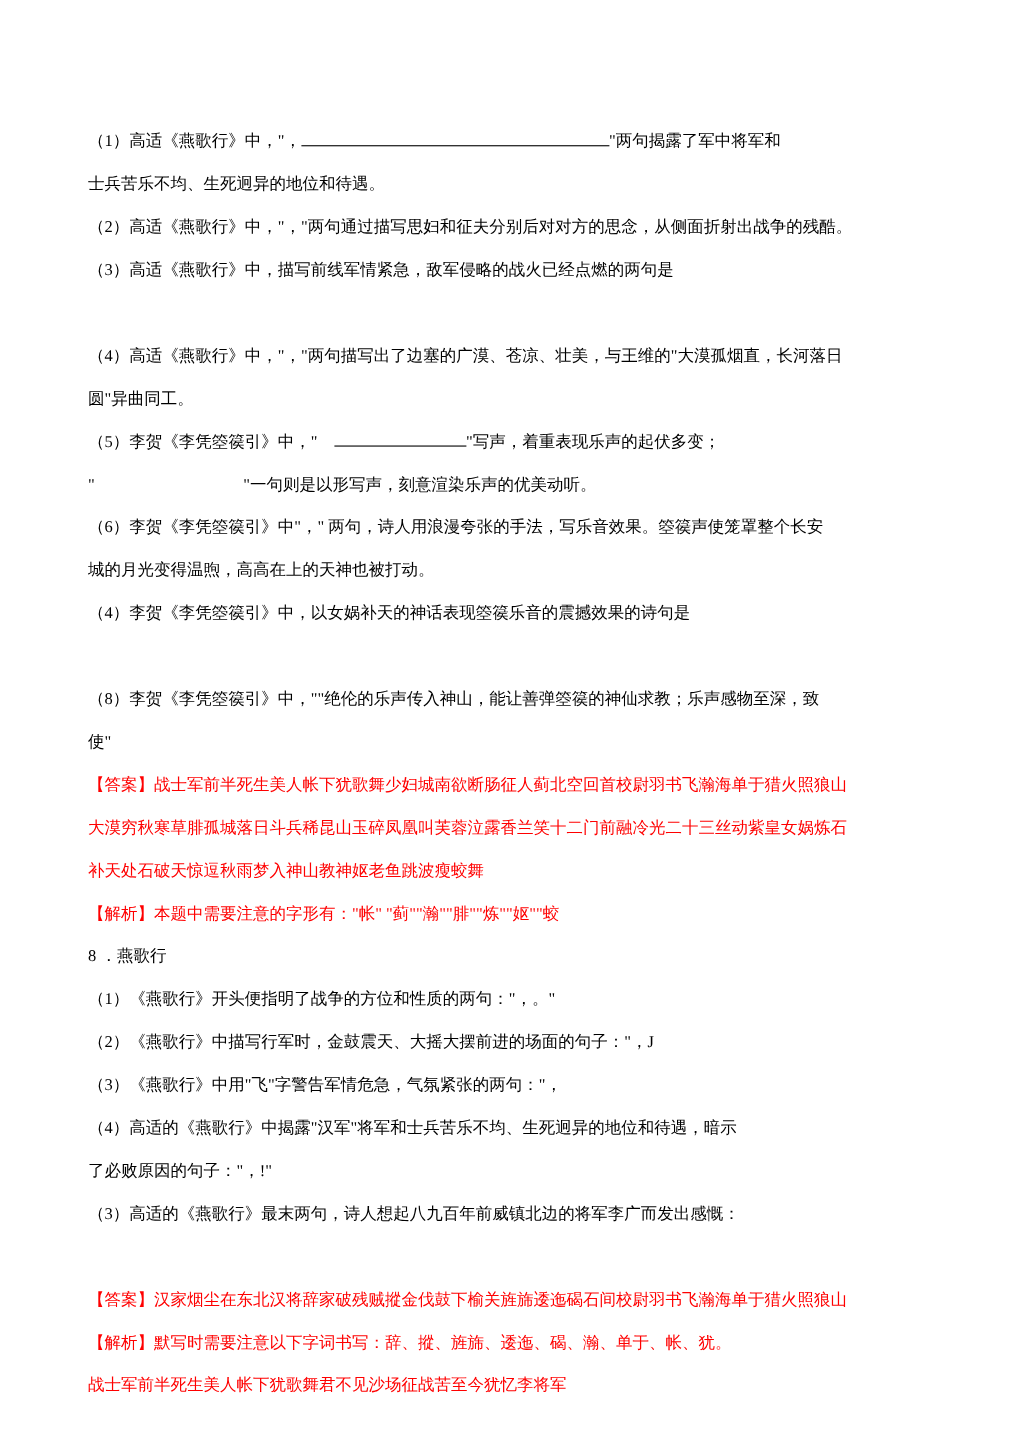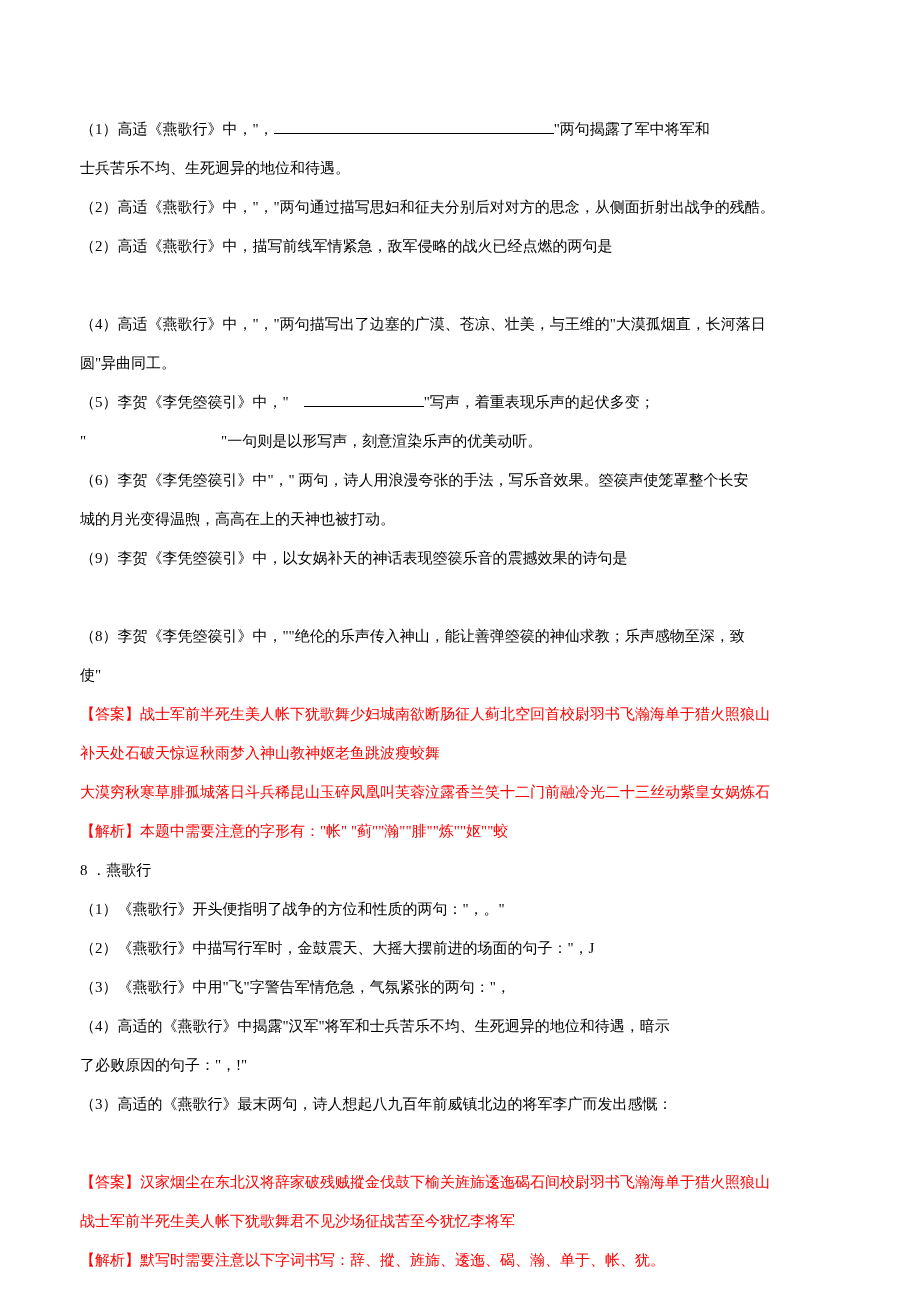--- a/index.html
+++ b/index.html
@@ -38,40 +38,40 @@
       vertical-align: baseline;
     }
   </style>
 </head>
 <body>
 
 <div id="content">
     <div class="line"><span>（1）高适《燕歌行》中，"，</span><span class="blank" style="min-width: 280px;"></span><span>"两句揭露了军中将军和</span></div>
     <div class="line">士兵苦乐不均、生死迥异的地位和待遇。</div>
     <div class="line">（2）高适《燕歌行》中，"，"两句通过描写思妇和征夫分别后对对方的思念，从侧面折射出战争的残酷。</div>
-    <div class="line">（2）高适《燕歌行》中，描写前线军情紧急，敌军侵略的战火已经点燃的两句是</div>
+    <div class="line">（3）高适《燕歌行》中，描写前线军情紧急，敌军侵略的战火已经点燃的两句是</div>
     <div class="line">&nbsp;</div>
     <div class="line">（4）高适《燕歌行》中，"，"两句描写出了边塞的广漠、苍凉、壮美，与王维的"大漠孤烟直，长河落日</div>
     <div class="line">圆"异曲同工。</div>
     <div class="line"><span>（5）李贺《李凭箜篌引》中，"　</span><span class="blank-short"></span><span>"写声，着重表现乐声的起伏多变；</span></div>
     <div class="line">"　　　　　　　　　"一句则是以形写声，刻意渲染乐声的优美动听。</div>
     <div class="line">（6）李贺《李凭箜篌引》中"，" 两句，诗人用浪漫夸张的手法，写乐音效果。箜篌声使笼罩整个长安</div>
     <div class="line">城的月光变得温煦，高高在上的天神也被打动。</div>
-    <div class="line">（9）李贺《李凭箜篌引》中，以女娲补天的神话表现箜篌乐音的震撼效果的诗句是</div>
+    <div class="line">（4）李贺《李凭箜篌引》中，以女娲补天的神话表现箜篌乐音的震撼效果的诗句是</div>
     <div class="line">&nbsp;</div>
     <div class="line">（8）李贺《李凭箜篌引》中，""绝伦的乐声传入神山，能让善弹箜篌的神仙求教；乐声感物至深，致</div>
     <div class="line">使"</div>
     <div class="line red">【答案】战士军前半死生美人帐下犹歌舞少妇城南欲断肠征人蓟北空回首校尉羽书飞瀚海单于猎火照狼山</div>
+    <div class="line red">大漠穷秋寒草腓孤城落日斗兵稀昆山玉碎凤凰叫芙蓉泣露香兰笑十二门前融冷光二十三丝动紫皇女娲炼石</div>
     <div class="line red">补天处石破天惊逗秋雨梦入神山教神妪老鱼跳波瘦蛟舞</div>
-    <div class="line red">大漠穷秋寒草腓孤城落日斗兵稀昆山玉碎凤凰叫芙蓉泣露香兰笑十二门前融冷光二十三丝动紫皇女娲炼石</div>
     <div class="line red">【解析】本题中需要注意的字形有："帐" "蓟""瀚""腓""炼""妪""蛟</div>
     <div class="line">8 ．燕歌行</div>
     <div class="line">（1）《燕歌行》开头便指明了战争的方位和性质的两句："，。"</div>
     <div class="line">（2）《燕歌行》中描写行军时，金鼓震天、大摇大摆前进的场面的句子："，J</div>
     <div class="line">（3）《燕歌行》中用"飞"字警告军情危急，气氛紧张的两句："，</div>
     <div class="line">（4）高适的《燕歌行》中揭露"汉军"将军和士兵苦乐不均、生死迥异的地位和待遇，暗示</div>
     <div class="line">了必败原因的句子："，!"</div>
     <div class="line">（3）高适的《燕歌行》最末两句，诗人想起八九百年前威镇北边的将军李广而发出感慨：</div>
     <div class="line">&nbsp;</div>
     <div class="line red">【答案】汉家烟尘在东北汉将辞家破残贼摐金伐鼓下榆关旌旆逶迤碣石间校尉羽书飞瀚海单于猎火照狼山</div>
+    <div class="line red">【解析】默写时需要注意以下字词书写：辞、摐、旌旆、逶迤、碣、瀚、单于、帐、犹。</div>
     <div class="line red">战士军前半死生美人帐下犹歌舞君不见沙场征战苦至今犹忆李将军</div>
-    <div class="line red">【解析】默写时需要注意以下字词书写：辞、摐、旌旆、逶迤、碣、瀚、单于、帐、犹。</div>
   </div>
 
 </body></html>

